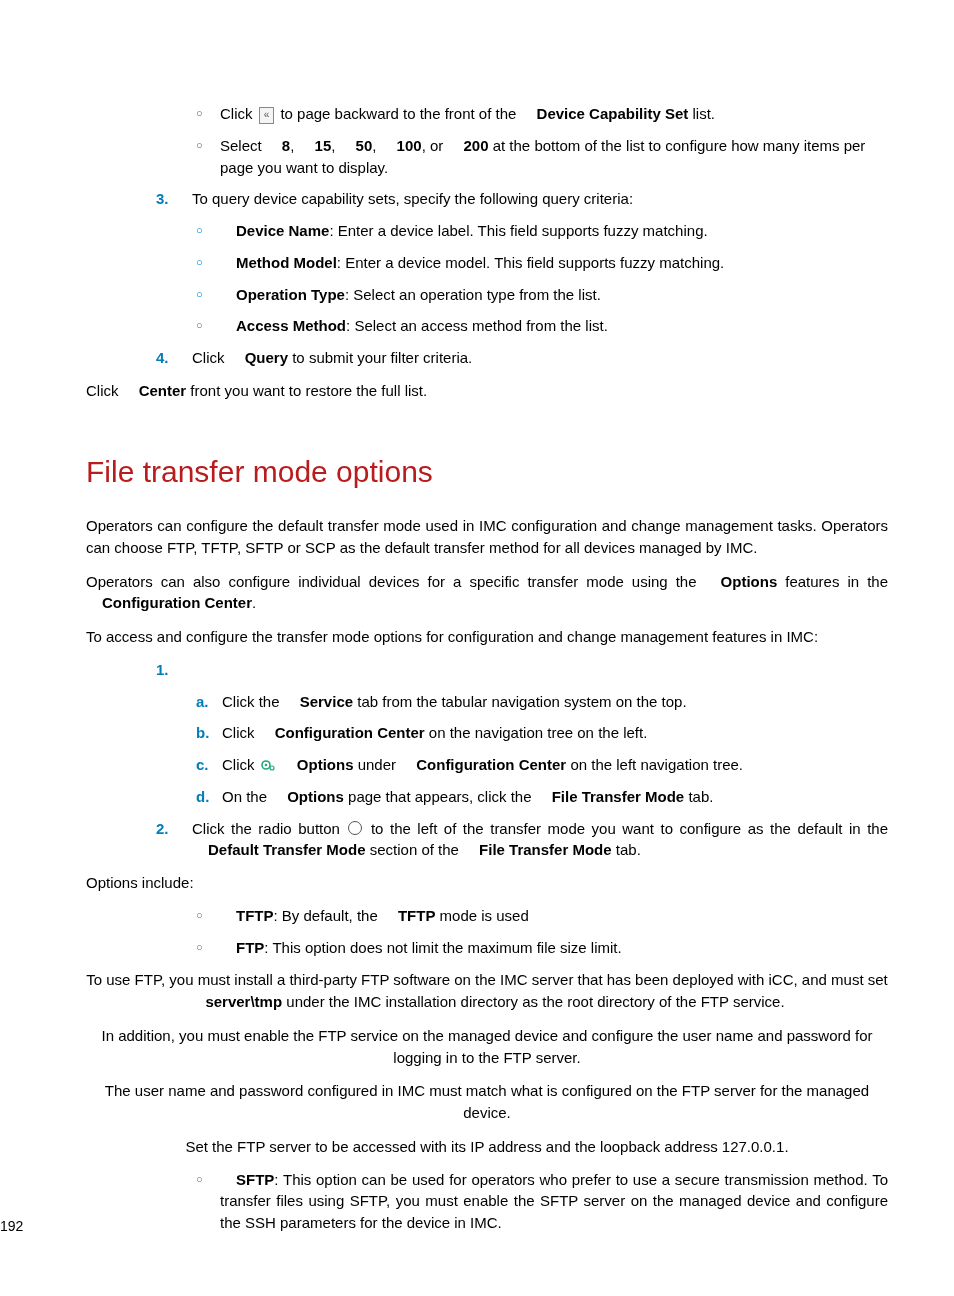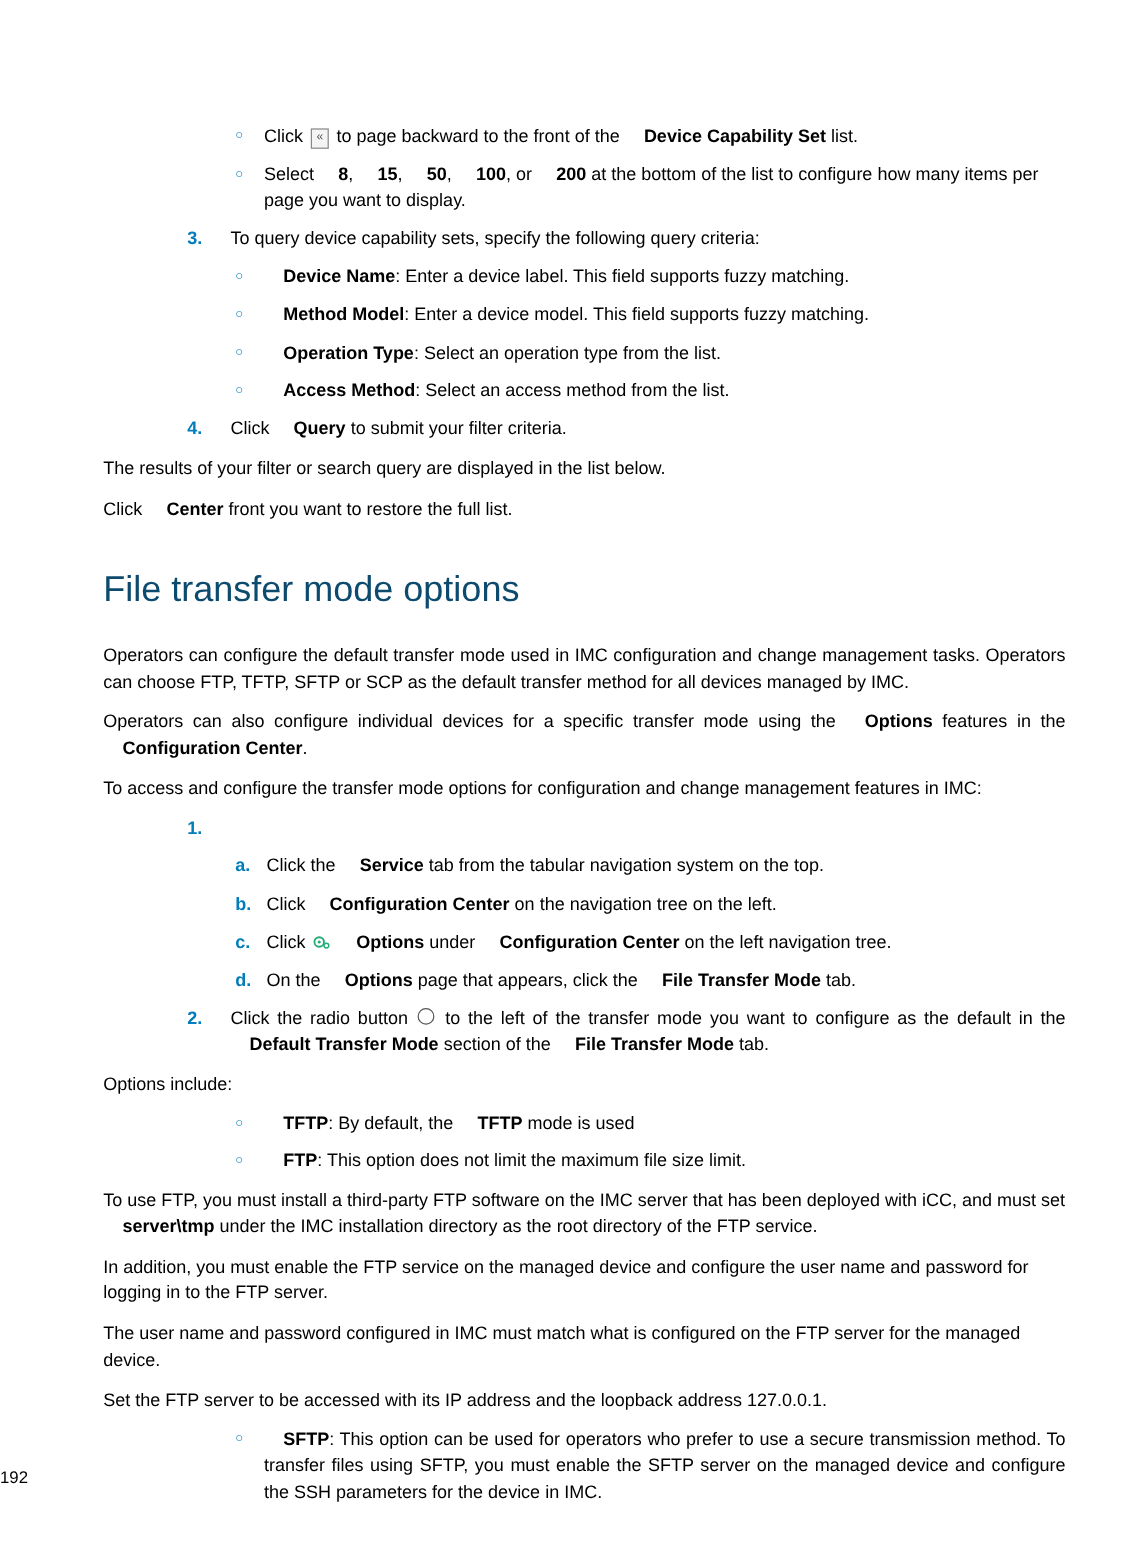--- a/index.html
+++ b/index.html
@@ -22,27 +22,27 @@
     position: absolute;
     bottom: 60px;
     left: 0; right: 0;
     text-align: left;
     font-size: 14px;
   }
   .h1 {
     font-family: Arial, Helvetica, sans-serif;
     font-weight: 400;
     font-size: 30px;
-    color: #0c4a6e;
-    margin: 27px 0 18px 0;
+    color: #b91c1c;
+    margin: 40px 0 18px 0;
   }
   .indent-1  { margin-left: 70px; }
   .indent-2  { margin-left: 110px; }
   .indent-2b { margin-left: 110px; }
-  .indent-3  { margin-left: 130px; }
+  .indent-3  { margin-left: 130px; text-align: center; }
   .para {
     margin: 0;
     padding: 4px 0 8px 0;
   }
   .li-row {
     display: flex;
     align-items: flex-start;
     padding: 3px 0 7px 0;
   }
   .li-row .marker {
@@ -146,21 +146,20 @@
       <strong>Access Method</strong><span>: Select an access method from the list.</span>
     </span>
   </div>
 
   <div class="li-row indent-1">
     <span class="marker">4.</span>
     <span class="content">
       <span>Click </span><strong>Query</strong><span> to submit your filter criteria.</span>
     </span>
   </div>
-  <p class="para indent-2b">The results of your filter or search query are displayed in the list below.</p>
   <p class="para indent-2b">
     <span>Click </span><strong>Center</strong><span> front you want to restore the full list.</span>
   </p>
 
   <h1 class="h1">File transfer mode options</h1>
 
   <p class="para indent-1 justify">Operators can configure the default transfer mode used in IMC configuration and change management tasks. Operators can choose FTP, TFTP, SFTP or SCP as the default transfer method for all devices managed by IMC.</p>
 
   <p class="para indent-1 justify">
     <span>Operators can also configure individual devices for a specific transfer mode using the </span><strong>Options</strong><span> features in the </span><strong>Configuration Center</strong><span>.</span>

